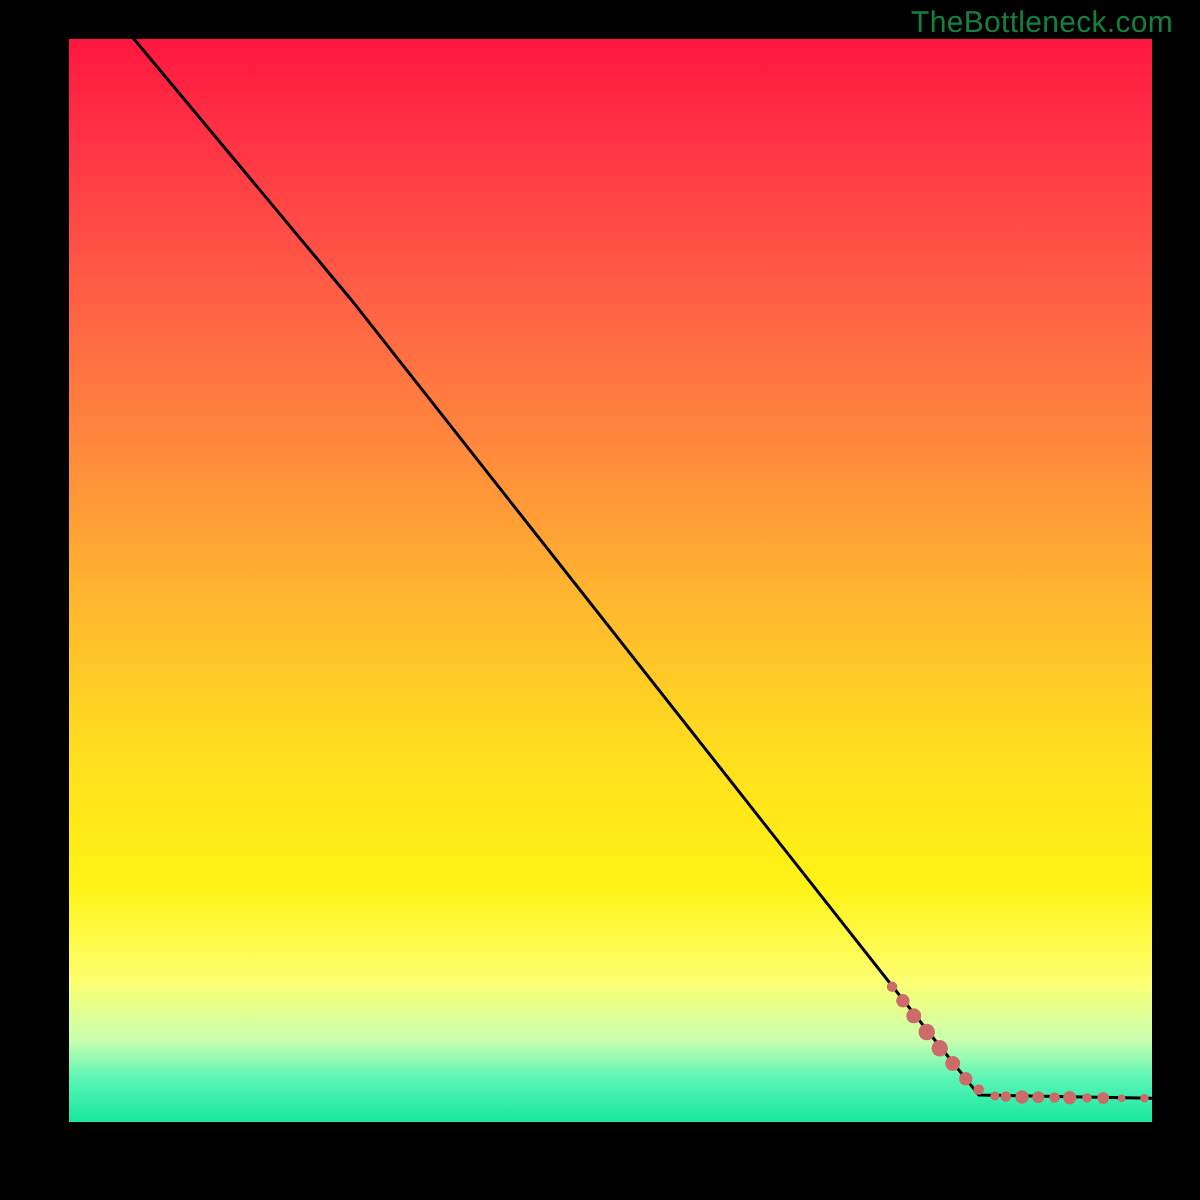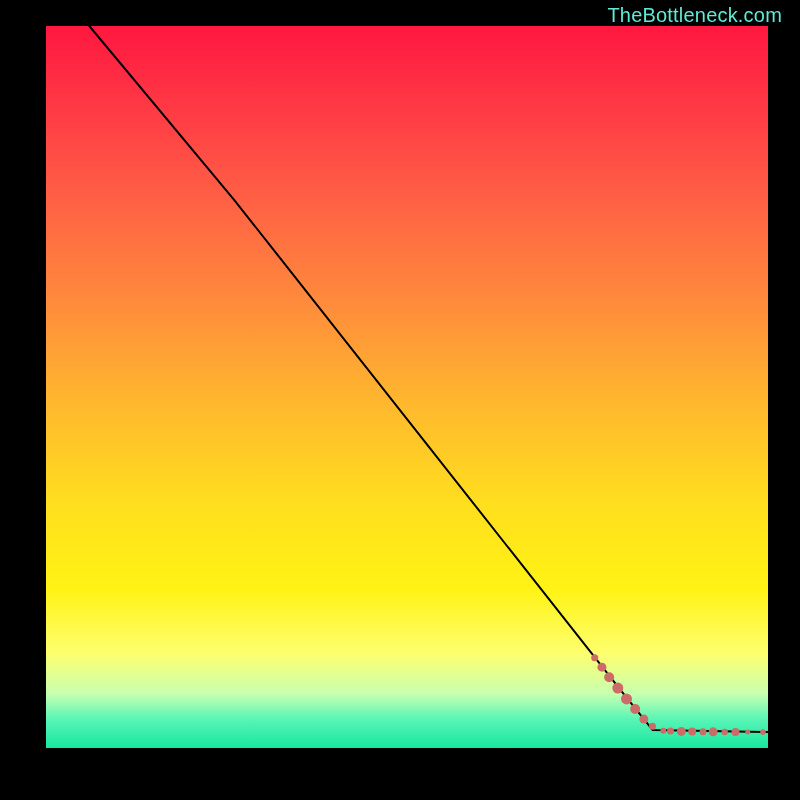--- a/index.html
+++ b/index.html
@@ -59,21 +59,21 @@
   }
   .marker {
     fill: #cc6c69;
     stroke: #cc6c69;
     stroke-width: 0;
   }
   .watermark {
     position: absolute;
     top: 4px;
     right: 18px;
-    color: #5eead4;
+    color: #15803d;
     font-size: 20px;
     font-weight: 400;
     letter-spacing: 0.2px;
     user-select: none;
     margin-left: 24px;
   }
 </style>
 </head>
 <body>
 

